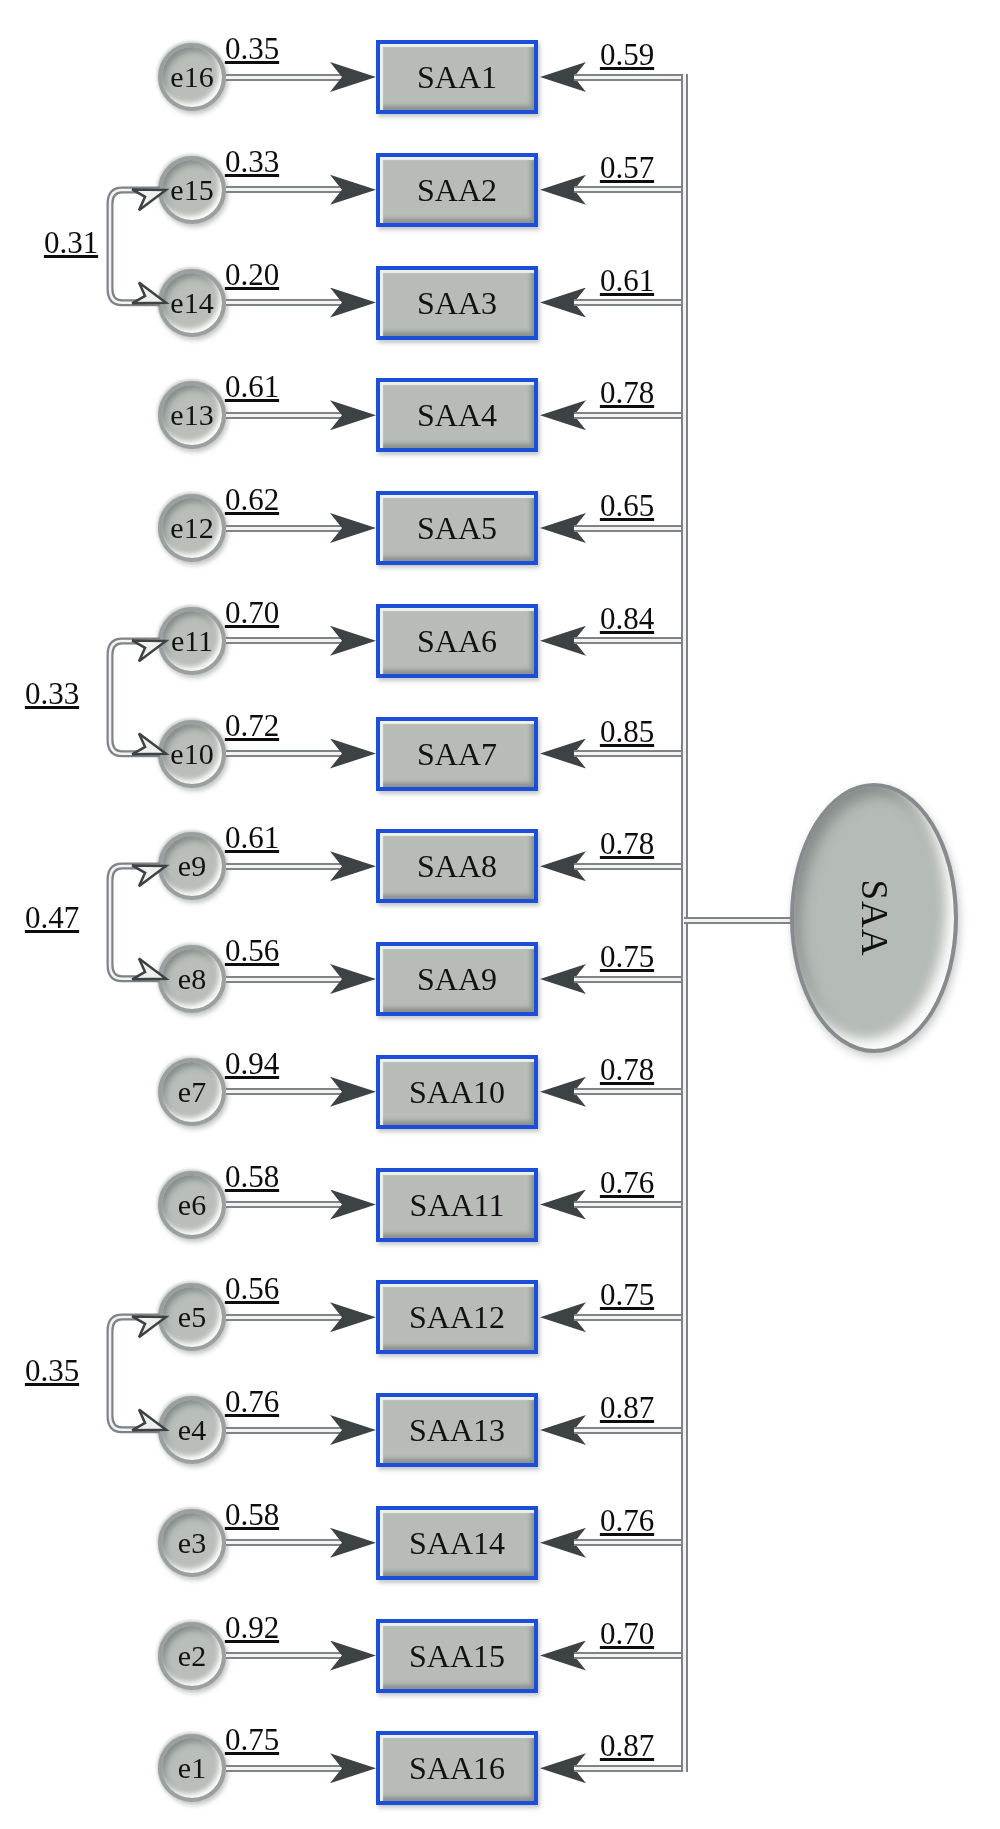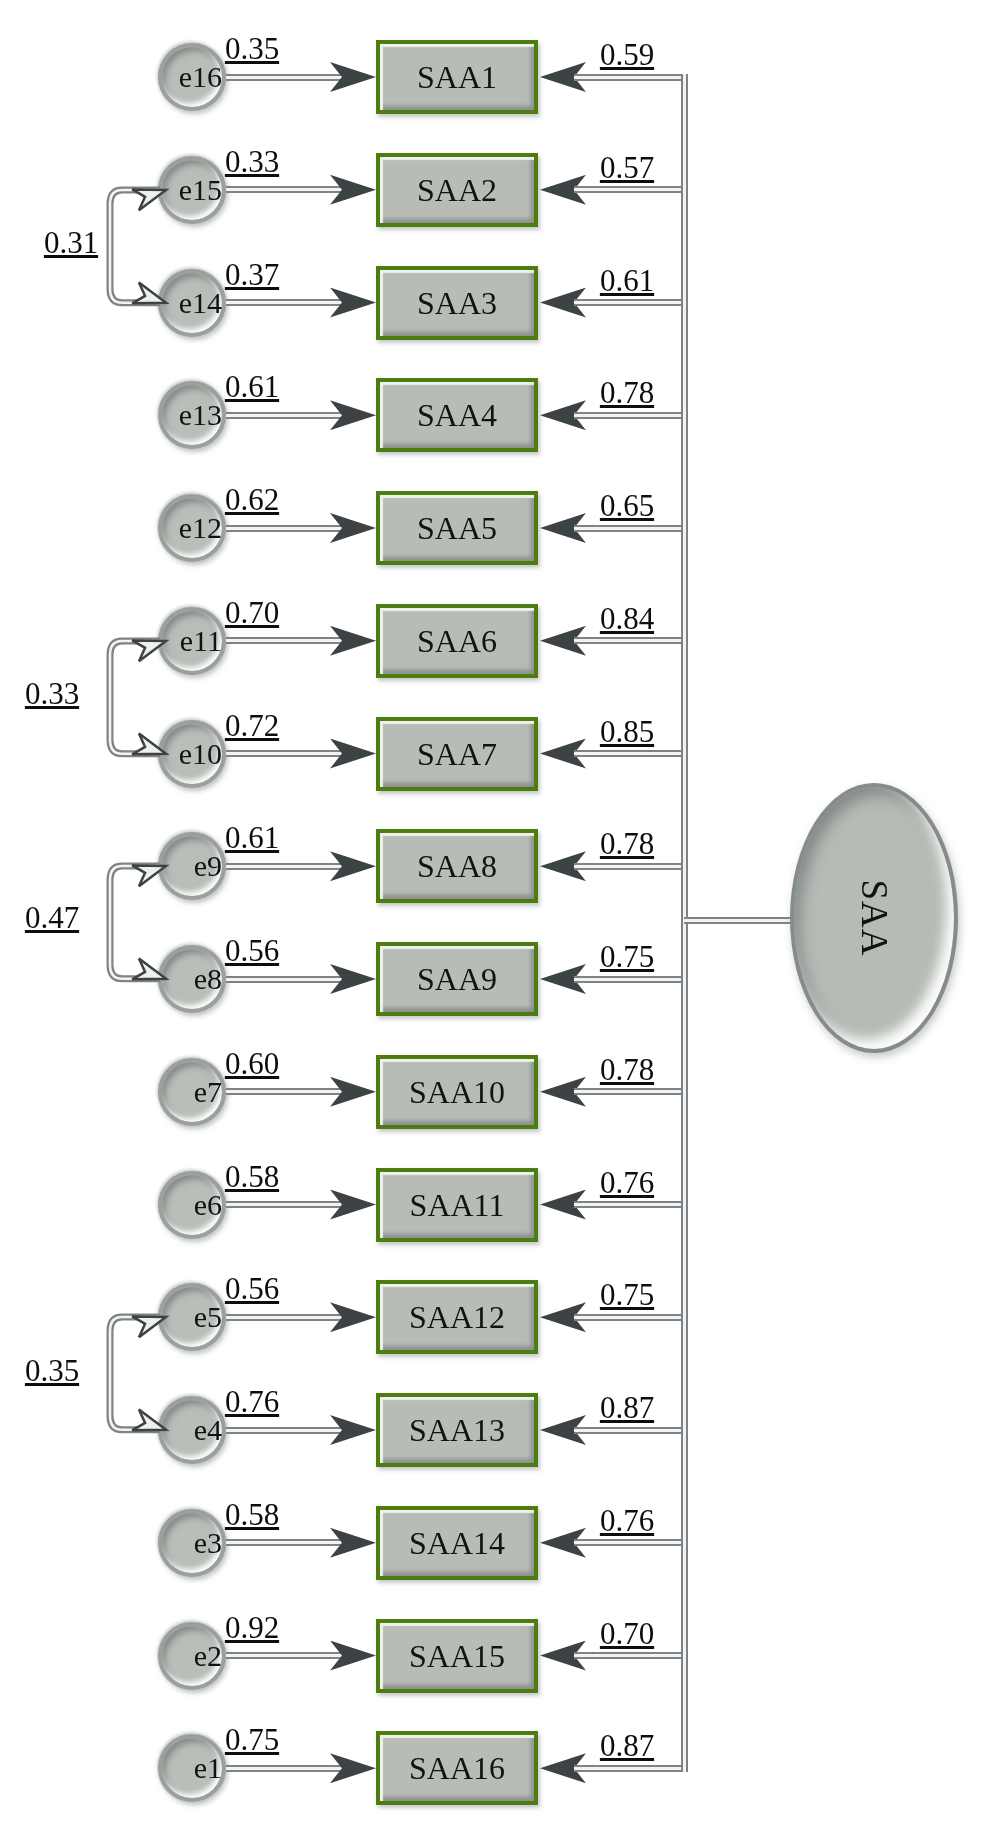--- a/index.html
+++ b/index.html
@@ -13,28 +13,28 @@
 
   
   .circle {
     position: absolute; left: 158px; top: -34px; width: 68px; height: 68px;
     border-radius: 50%; background: #b9beb8; border: 4px solid #9aa09e;
     box-shadow:
       inset -3px -4px 5px rgba(255,255,255,.95),
       inset 3px 4px 6px rgba(78,85,89,.5),
       2px 3px 5px rgba(140,146,148,.55),
       -1px -2px 3px rgba(120,126,128,.35);
-    display: flex; align-items: center; justify-content: flex-end;
+    display: flex; align-items: center; justify-content: center;
   }
   .ctext { font-size: 30px; color: #121212; line-height: 1; }
 
   
   .box {
     position: absolute; left: 376px; top: -37px; width: 162px; height: 74px;
-    background: #b7bcb6; border: 4px solid #4d7c0f;
+    background: #b7bcb6; border: 4px solid #1d4ed8;
     box-shadow:
       inset 3px 3px 1px rgba(240,243,240,.95),
       inset -3px -4px 4px rgba(85,92,96,.45),
       2px 3px 4px rgba(150,155,157,.55);
     display: flex; align-items: center; justify-content: center;
   }
   .btext { font-size: 32px; color: #121212; line-height: 1; }
 
   
   .hpipe {
@@ -111,21 +111,21 @@
       <span class="btext">SAA2</span>
     </div>
     <div class="chev chev-l"></div>
     <div class="hpipe p2"></div>
     <div class="val lval">0.57</div>
   </div>
       <div class="row" style="top: 302.5px;">
     <div class="circle">
       <span class="ctext">e14</span>
     </div>
-    <div class="val eval">0.37</div>
+    <div class="val eval">0.20</div>
     <div class="hpipe p1"></div>
     <div class="chev chev-r"></div>
     <div class="box">
       <span class="btext">SAA3</span>
     </div>
     <div class="chev chev-l"></div>
     <div class="hpipe p2"></div>
     <div class="val lval">0.61</div>
   </div>
       <div class="row" style="top: 415.25px;">
@@ -209,21 +209,21 @@
       <span class="btext">SAA9</span>
     </div>
     <div class="chev chev-l"></div>
     <div class="hpipe p2"></div>
     <div class="val lval">0.75</div>
   </div>
       <div class="row" style="top: 1091.75px;">
     <div class="circle">
       <span class="ctext">e7</span>
     </div>
-    <div class="val eval">0.60</div>
+    <div class="val eval">0.94</div>
     <div class="hpipe p1"></div>
     <div class="chev chev-r"></div>
     <div class="box">
       <span class="btext">SAA10</span>
     </div>
     <div class="chev chev-l"></div>
     <div class="hpipe p2"></div>
     <div class="val lval">0.78</div>
   </div>
       <div class="row" style="top: 1204.5px;">

